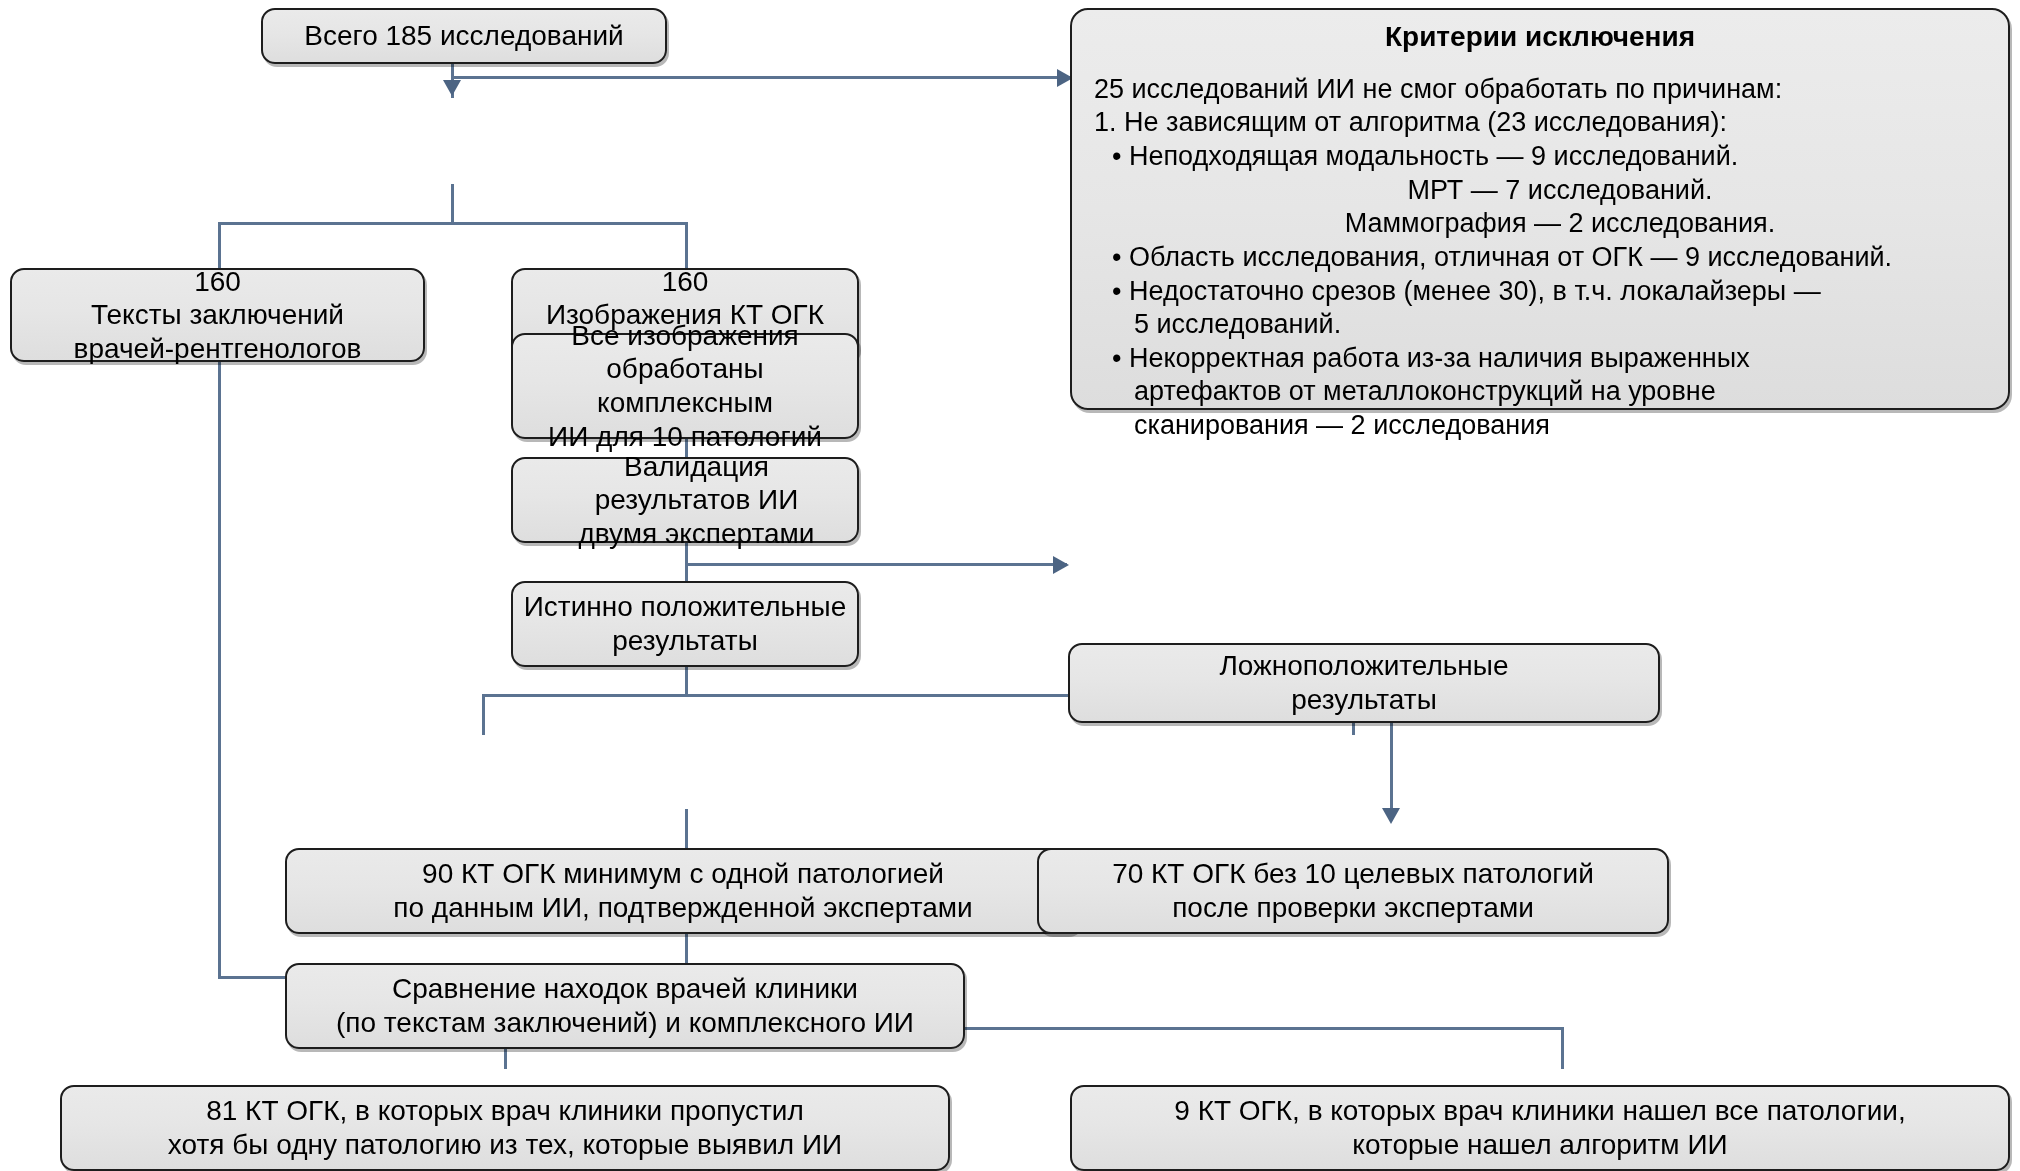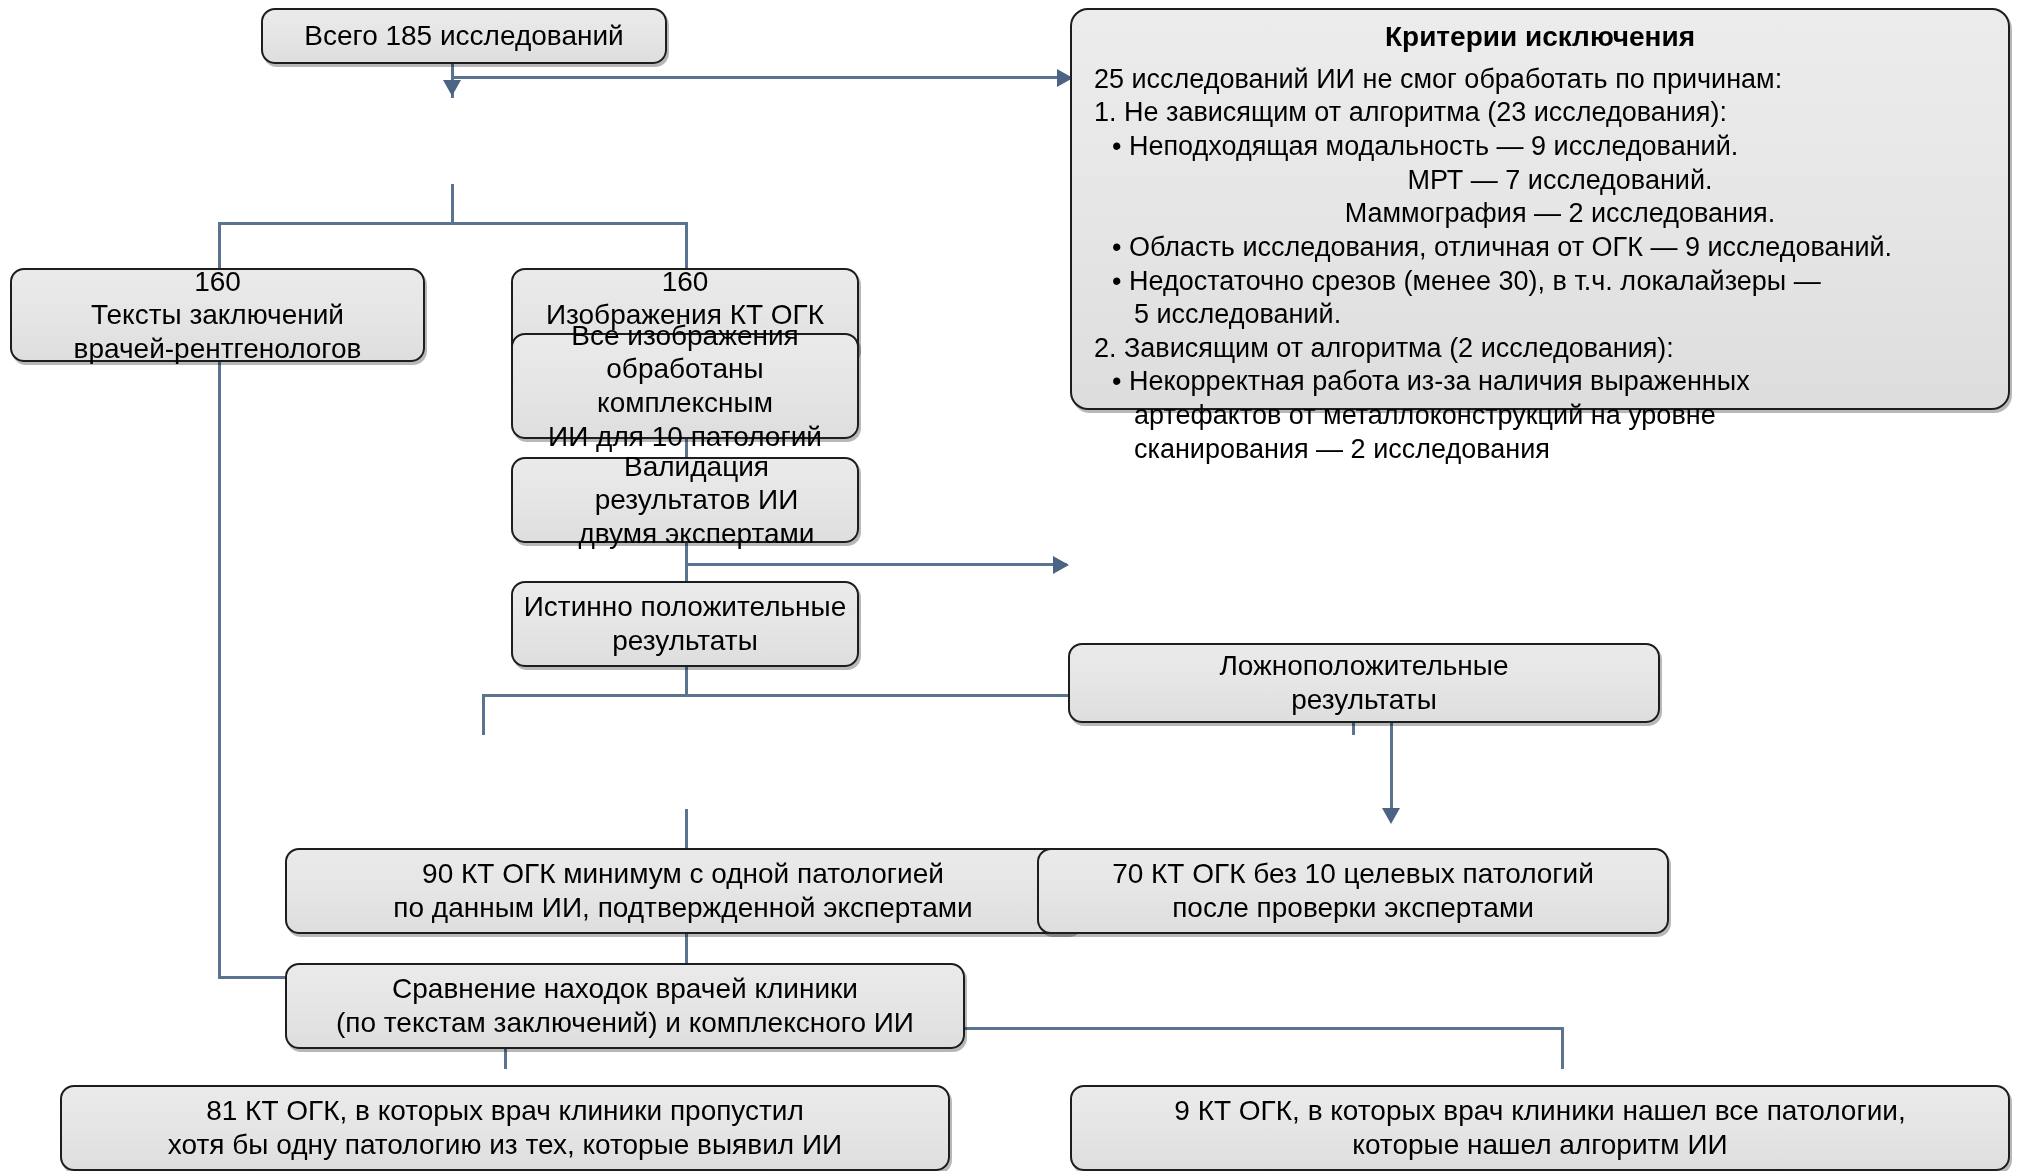--- a/index.html
+++ b/index.html
@@ -37,21 +37,21 @@
     box-sizing:border-box;
     background:linear-gradient(180deg,#ececec 0%,#e6e6e6 50%,#dddddd 100%);
     border:2px solid #1d1d1d;
     border-radius:18px;
     box-shadow:2px 3px 0 rgba(0,0,0,0.28);
     padding:10px 22px 14px 22px;
     font-size:27px;
     line-height:1.245;
   }
   #panel-exclusion .ttl{
-    font-weight:bold;text-align:center;display:block;margin-bottom:8px;font-size:28px;
+    font-weight:bold;text-align:center;display:block;margin-bottom:18px;font-size:28px;
   }
   #panel-exclusion .ln{display:block;}
   #panel-exclusion .num{display:block;}
   #panel-exclusion .bullet{display:block;padding-left:40px;text-indent:-22px;}
   #panel-exclusion .sub{display:block;padding-left:40px;text-align:center;}
   #panel-exclusion .cont{display:block;padding-left:40px;}
 
   
   .ln-v,.ln-h{position:absolute;background:#5b7391;}
   .ln-v{width:3px;}
@@ -155,19 +155,18 @@
   <div id="panel-exclusion" style="left:1070px;top:8px;width:940px;height:402px;">
     <span class="ttl">Критерии исключения</span>
     <span class="ln">25 исследований ИИ не смог обработать по причинам:</span>
     <span class="num">1. Не зависящим от алгоритма (23 исследования):</span>
     <span class="bullet">• Неподходящая модальность — 9 исследований.</span>
     <span class="sub">МРТ — 7 исследований.</span>
     <span class="sub">Маммография — 2 исследования.</span>
     <span class="bullet">• Область исследования, отличная от ОГК — 9 исследований.</span>
     <span class="bullet">• Недостаточно срезов (менее 30), в т.ч. локалайзеры —</span>
     <span class="cont">5 исследований.</span>
-    <span class="num">2. Зависящим от алгоритма (2 исследования):</span>
     <span class="bullet">• Некорректная работа из-за наличия выраженных</span>
     <span class="cont">артефактов от металлоконструкций на уровне</span>
     <span class="cont">сканирования — 2 исследования</span>
   </div>
 
 </div>
 
 </body></html>

